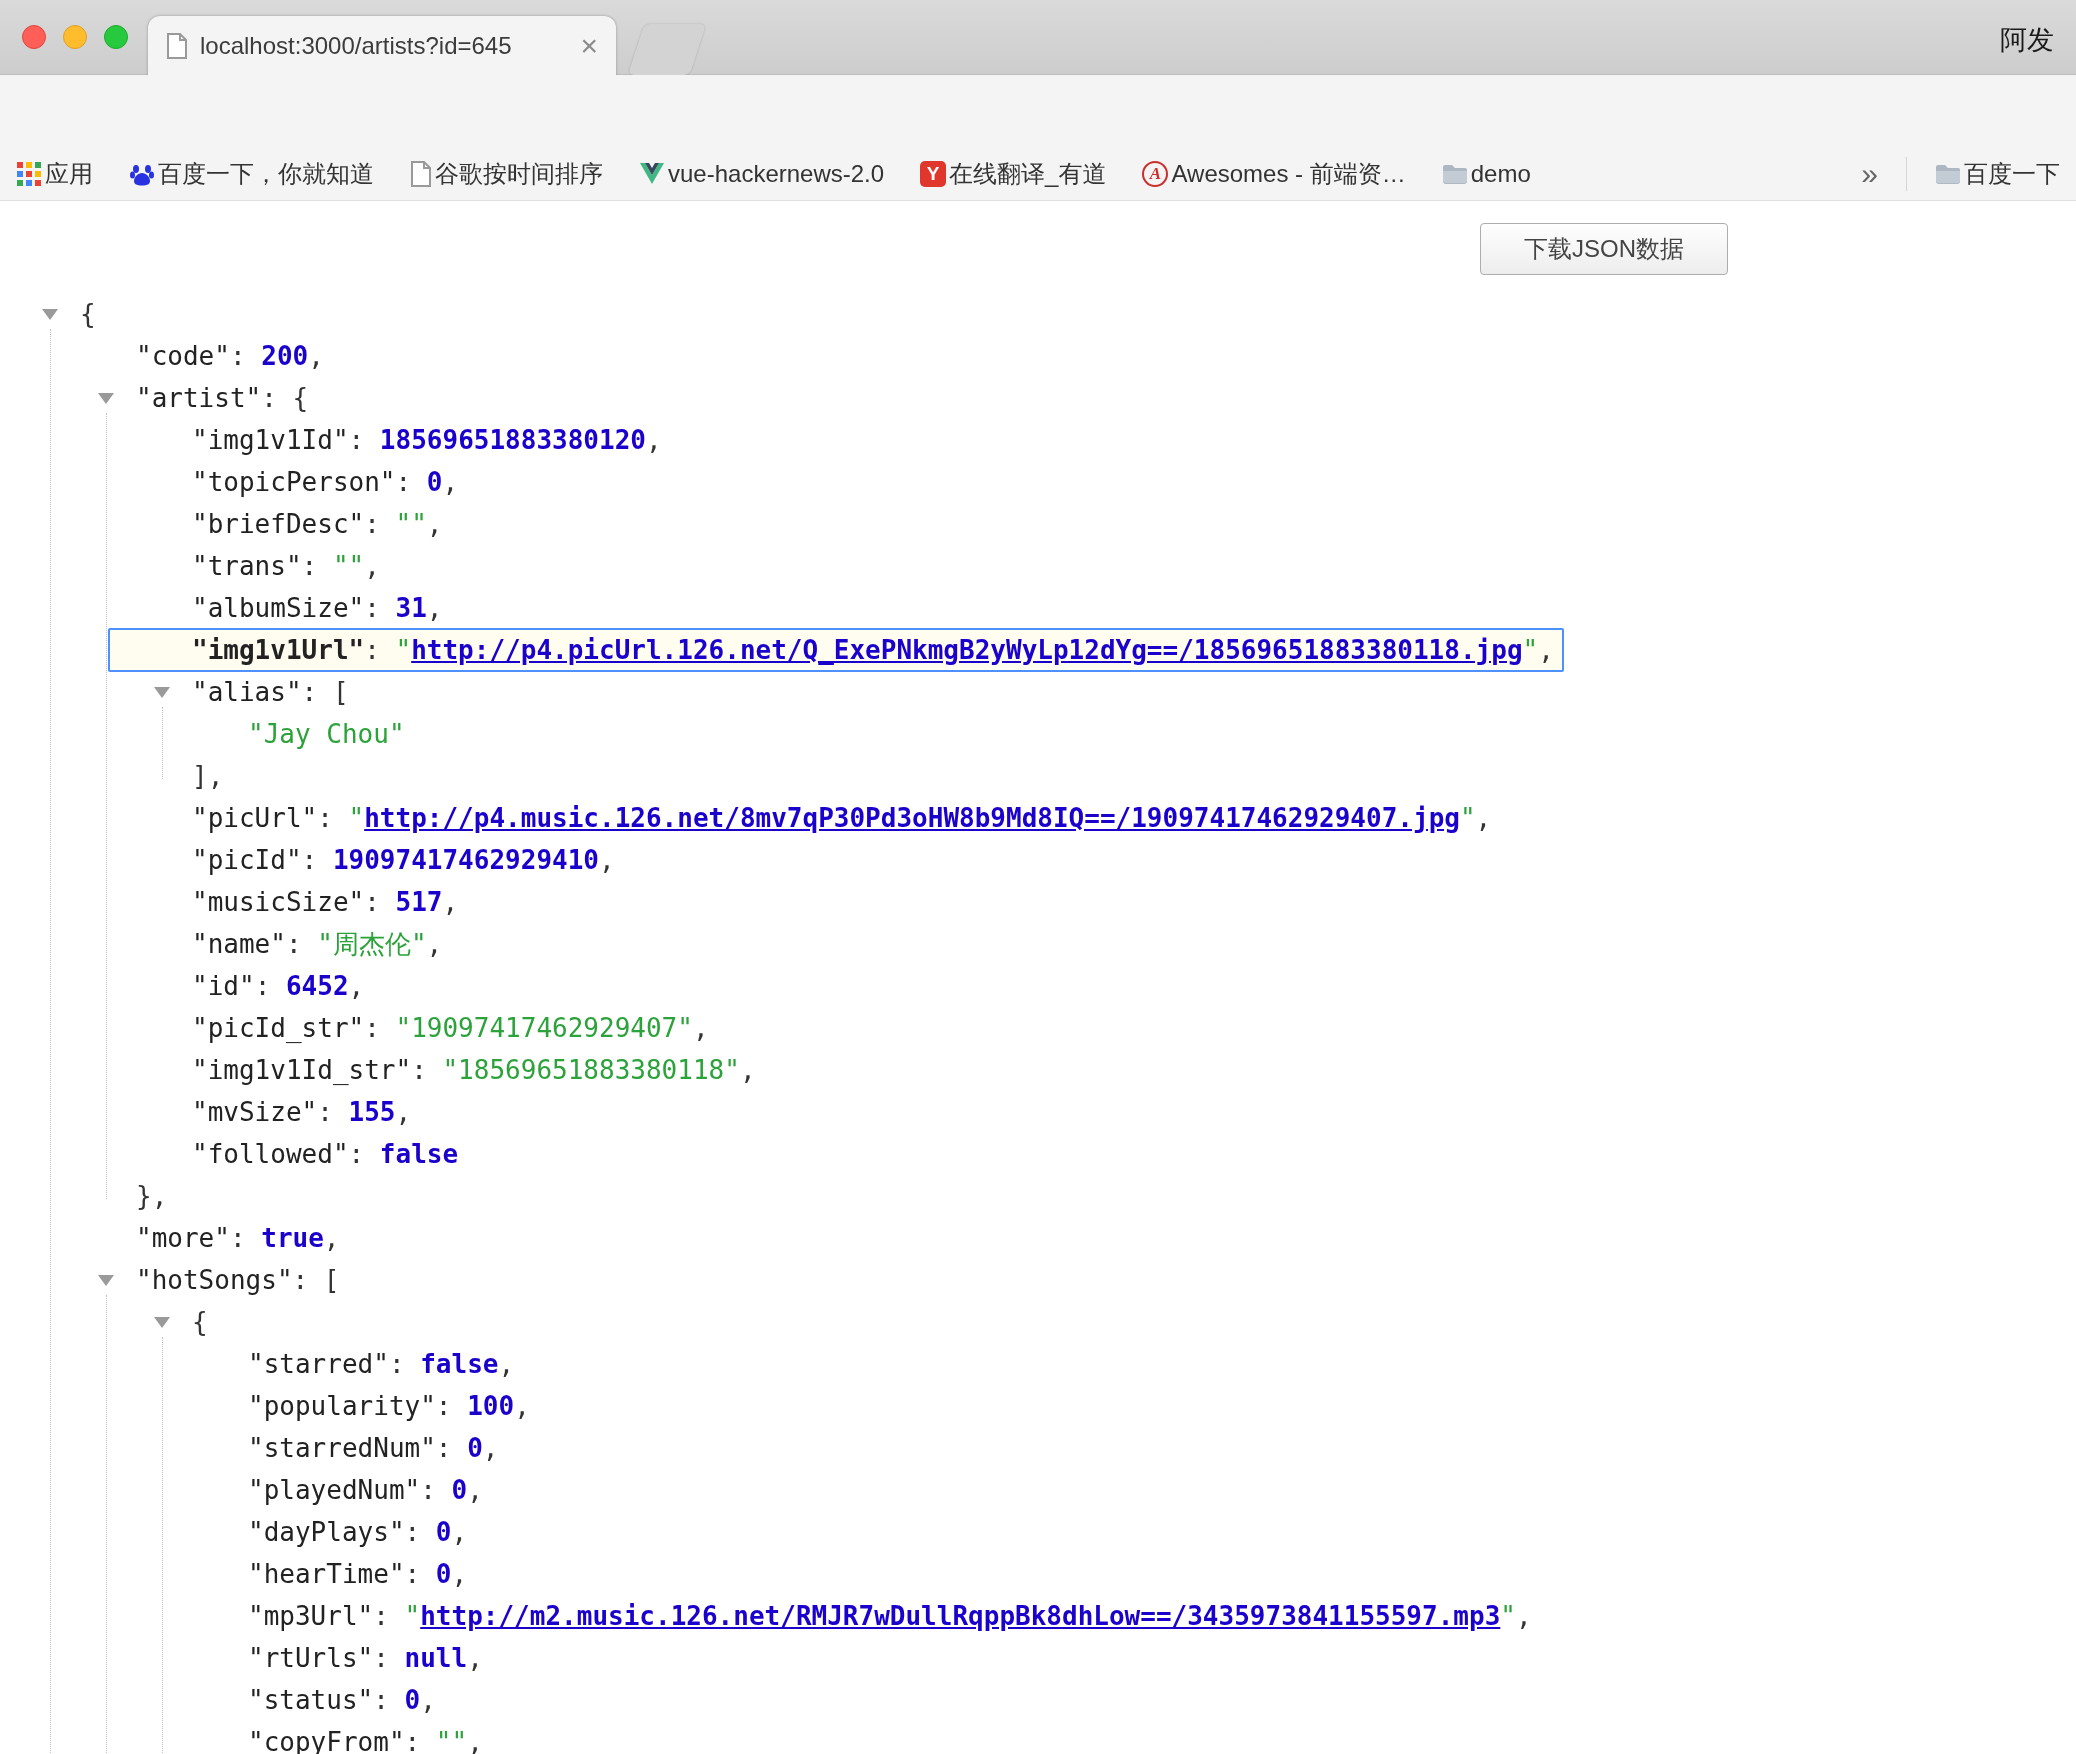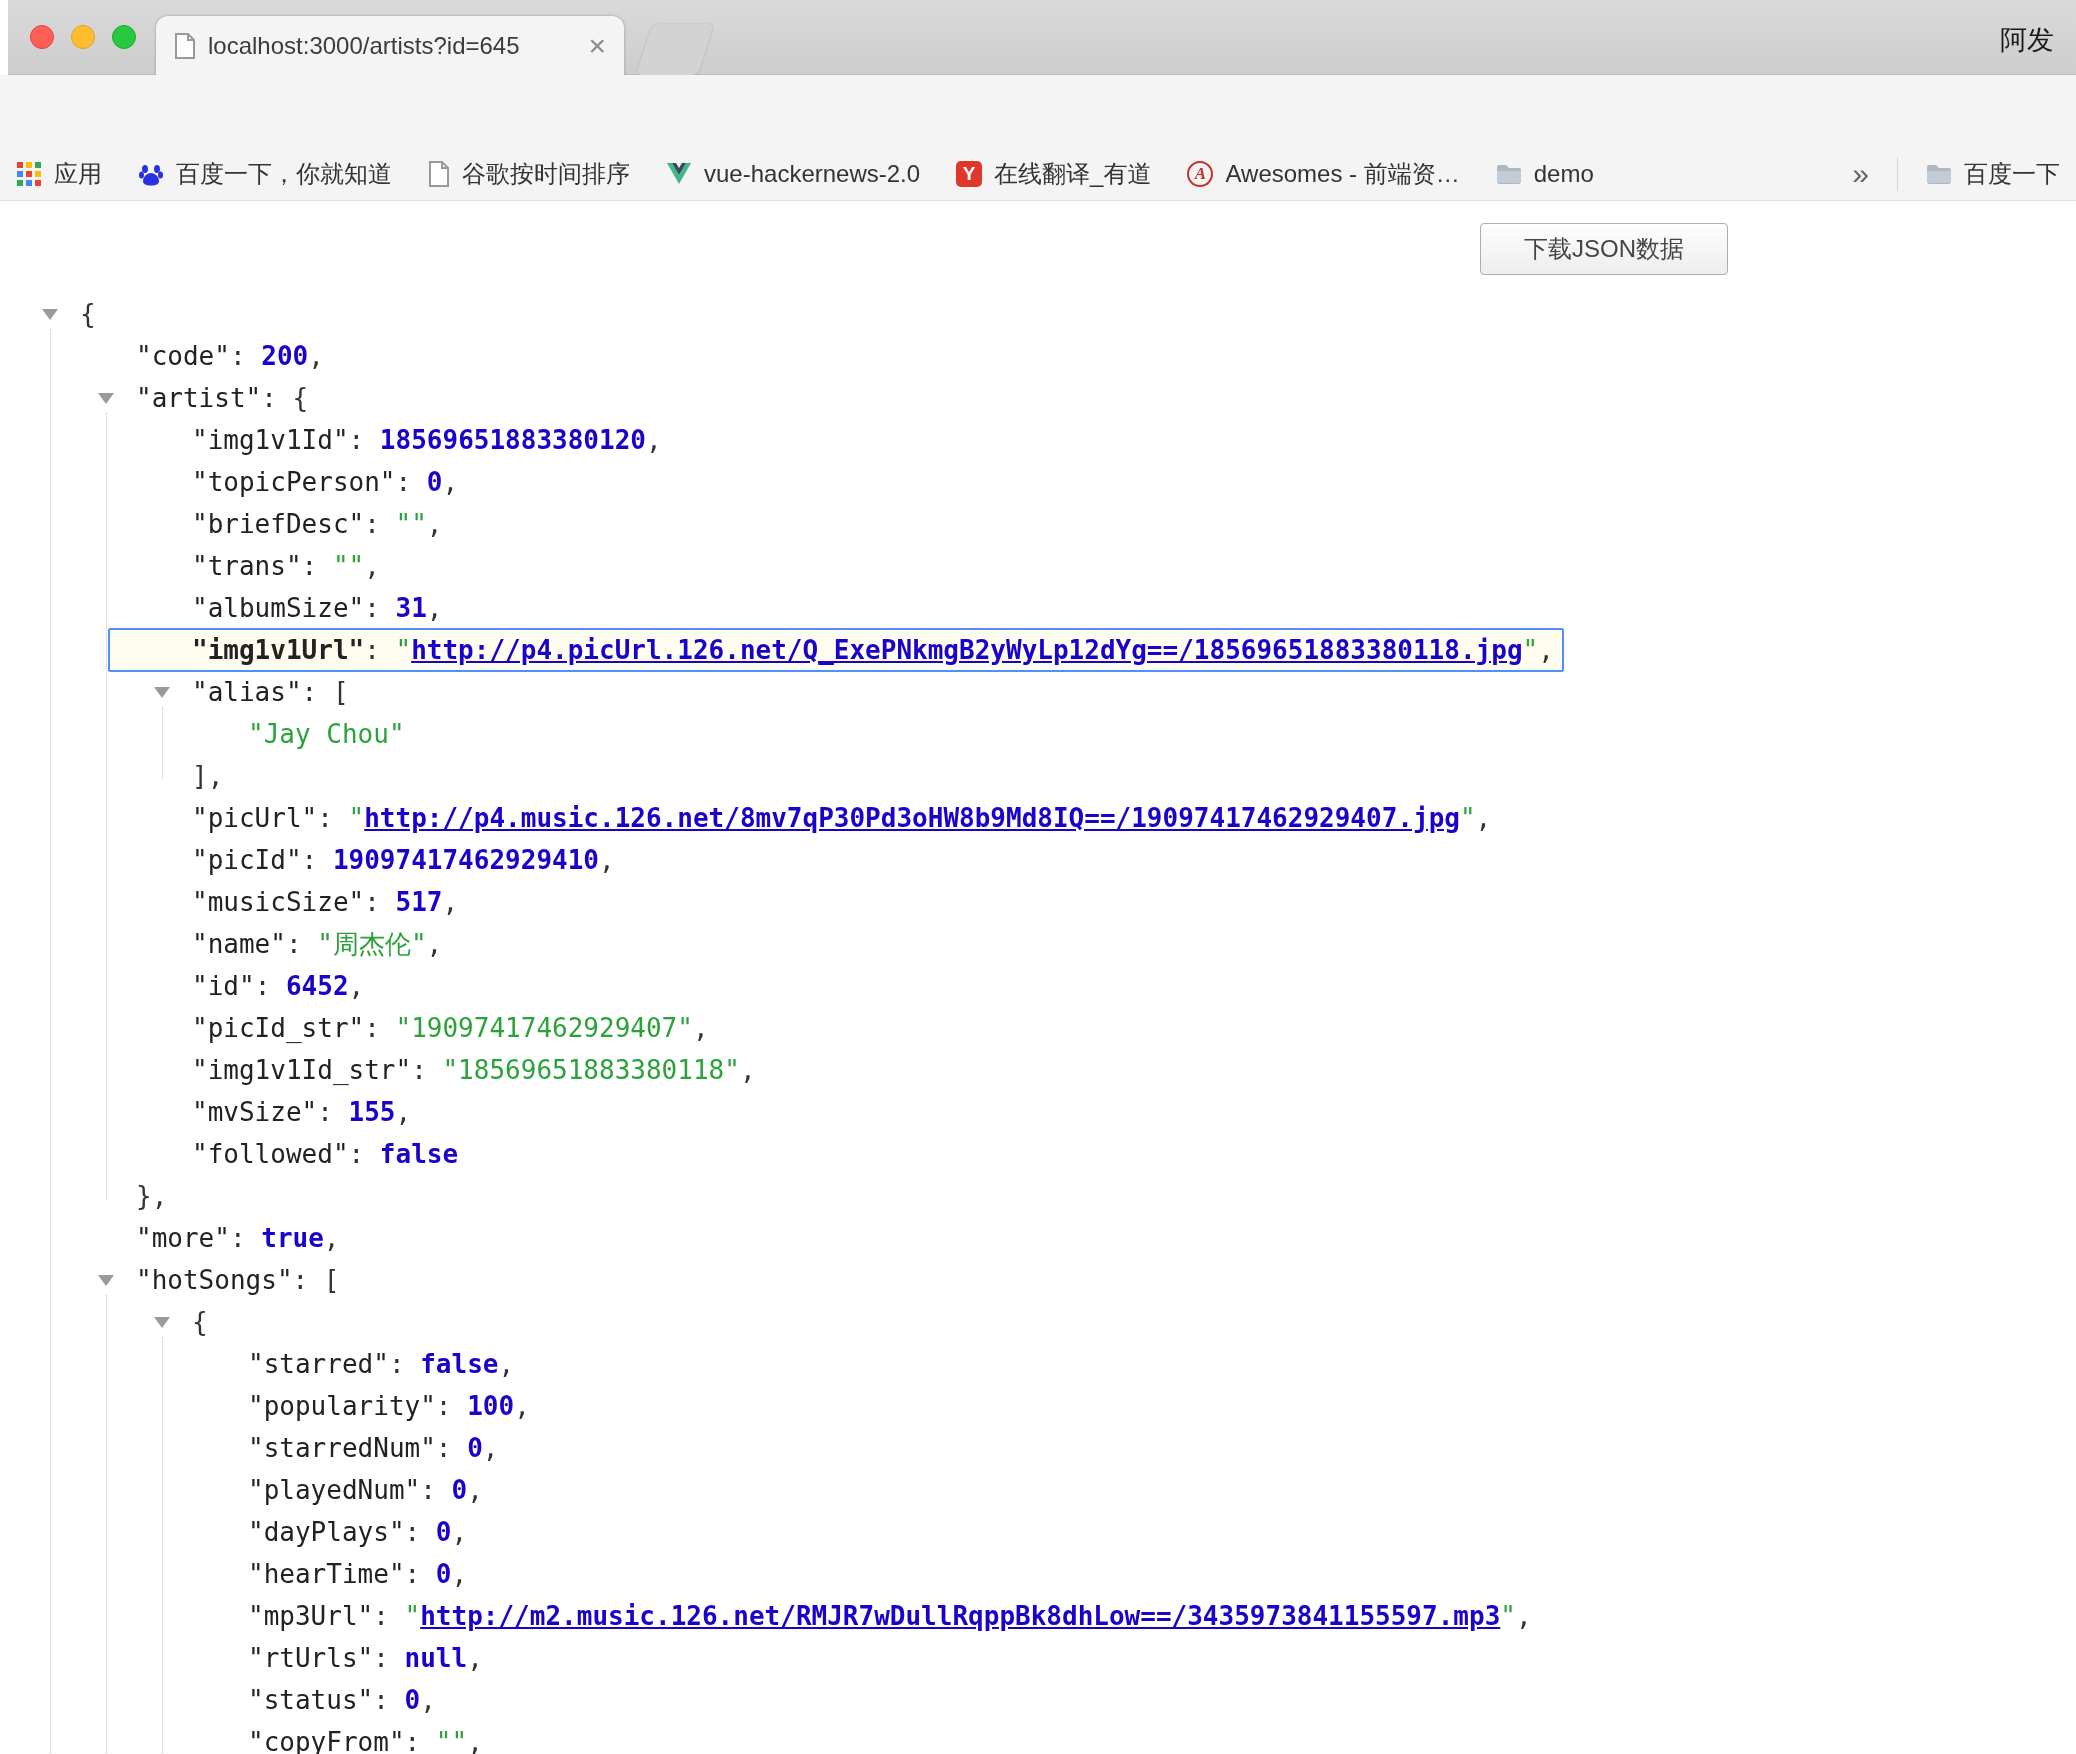--- a/index.html
+++ b/index.html
@@ -5,21 +5,21 @@
   :root{
     --blue:#1A01CC; --green:#2ca23a; --hlbg:#FFFDF0; --hlbd:#4D90FE;
   }
   *{box-sizing:border-box}
   html,body{margin:0;padding:0}
   body{width:2076px;height:1754px;overflow:hidden;position:relative;
        font-family:"Liberation Sans",sans-serif;background:#fff;}
 
   
   .tabstrip{position:absolute;top:0;left:0;right:0;height:75px;
-            background:linear-gradient(#dadada,#cdcdcd);border-bottom:1px solid #bdbdbd;margin-left:8px;}
+            background:linear-gradient(#dadada,#cdcdcd);border-bottom:1px solid #bdbdbd;}
   .traffic{position:absolute;top:25px;left:22px;display:flex;gap:17px;}
   .tl{width:24px;height:24px;border-radius:50%;}
   .tl.red{background:#FF5F56;border:1px solid #E0443E}
   .tl.yellow{background:#FFBD2E;border:1px solid #DEA123}
   .tl.green{background:#27C93F;border:1px solid #1AAB29}
   .tab{position:absolute;left:148px;top:16px;width:468px;height:60px;background:#f4f4f4;
        border-radius:12px 12px 0 0;box-shadow:0 0 3px rgba(0,0,0,.3);
        display:flex;align-items:center;padding:0 18px;}
   .tab-title{font-size:24px;color:#3c3c3c;margin-left:12px;flex:1;white-space:nowrap;overflow:hidden}
   .tab-close{font-size:30px;color:#8a8a8a;margin-left:6px;line-height:1}
@@ -43,21 +43,21 @@
   .ic-fe i.f{background:#1E88E5}.ic-fe i.e{background:#FB8C00}
   .ic-player{display:flex;flex-direction:column;align-items:center;gap:1px}
   .ic-player b{font-size:9px;color:#FF8F00;letter-spacing:.5px;font-family:"Liberation Sans",sans-serif}
   .menu-dots{position:absolute;left:2036px;top:96px;width:10px;display:flex;flex-direction:column;gap:5px;align-items:center}
   .menu-dots s{width:6px;height:6px;border-radius:50%;background:#5f6368;display:block}
 
   
   .bookmarks{position:absolute;top:148px;left:0;right:0;height:53px;background:#f4f4f4;
              border-bottom:1px solid #e0e0e0}
   .bm-list{position:absolute;left:16px;top:0;height:52px;display:flex;align-items:center;gap:36px}
-  .bm{display:flex;align-items:center;gap:12px;font-size:24px;color:#333;white-space:nowrap}
+  .bm{display:flex;align-items:center;gap:3px;font-size:24px;color:#333;white-space:nowrap}
   .bm-ic{display:flex;align-items:center}
   .bm-right{position:absolute;right:16px;top:0;height:52px;display:flex;align-items:center;gap:28px}
   .chev{font-size:30px;color:#666}
   .vsep{width:1px;height:34px;background:#d5d5d5}
   .ic-youdao{display:inline-block;width:26px;height:26px;background:#E0362C;color:#fff;border-radius:5px;
              font:bold 19px/26px "Liberation Sans",sans-serif;text-align:center}
   .ic-awesomes{display:inline-block;width:26px;height:26px;border:2px solid #C9302C;border-radius:50%;
                color:#C9302C;font:bold italic 17px/22px "Liberation Serif",serif;text-align:center}
 
   

